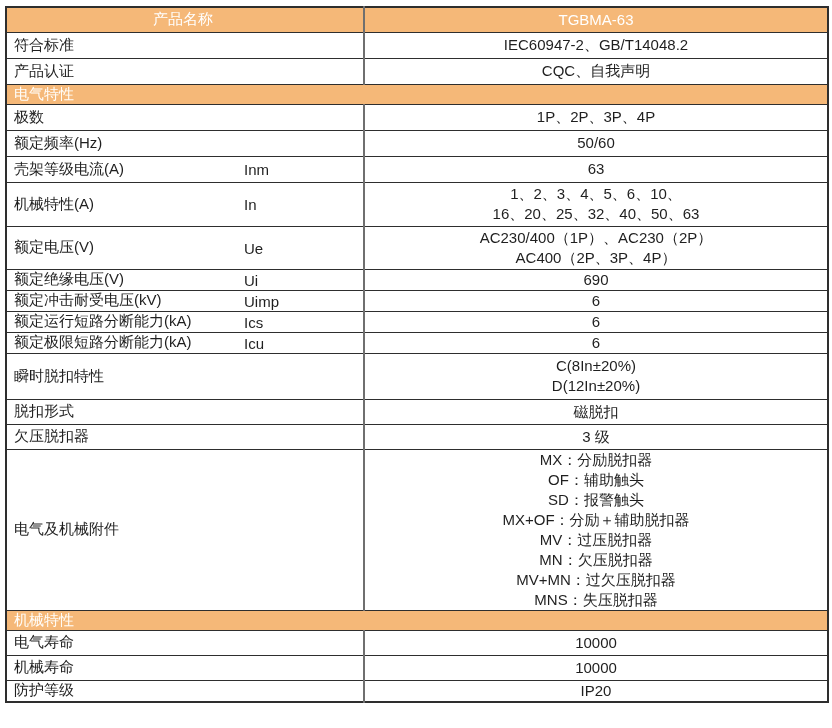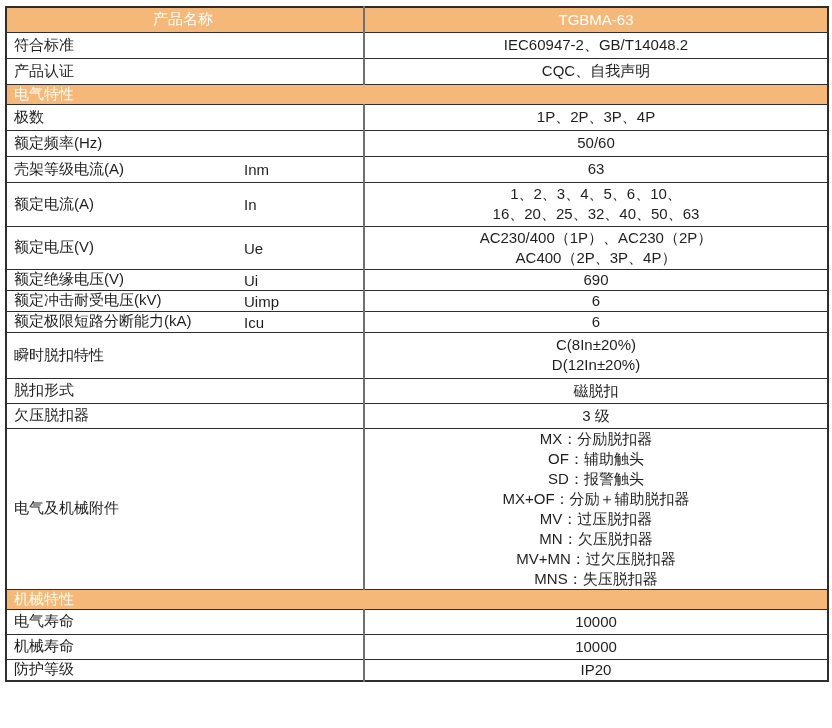--- a/index.html
+++ b/index.html
@@ -118,21 +118,21 @@
       <tr class="h26">
         <td class="cell-label">
           <span>壳架等级电流(A)</span>
           <span class="sym">Inm</span>
         </td>
         <td class="cell-value">63</td>
       </tr>
 
       <tr class="h44">
         <td class="cell-label">
-          <span>额定电流(A)</span>
+          <span>机械特性(A)</span>
           <span class="sym">In</span>
         </td>
         <td class="cell-value">1、2、3、4、5、6、10、
 16、20、25、32、40、50、63</td>
       </tr>
 
       <tr class="h43">
         <td class="cell-label">
           <span>额定电压(V)</span>
           <span class="sym">Ue</span>
@@ -150,20 +150,27 @@
       </tr>
 
       <tr class="h23">
         <td class="cell-label">
           <span>额定冲击耐受电压(kV)</span>
           <span class="sym">Uimp</span>
         </td>
         <td class="cell-value">6</td>
       </tr>
 
+      <tr class="h23">
+        <td class="cell-label">
+          <span>额定运行短路分断能力(kA)</span>
+          <span class="sym">Ics</span>
+        </td>
+        <td class="cell-value">6</td>
+      </tr>
 
       <tr class="h23">
         <td class="cell-label">
           <span>额定极限短路分断能力(kA)</span>
           <span class="sym">Icu</span>
         </td>
         <td class="cell-value">6</td>
       </tr>
 
       <tr class="h46">

